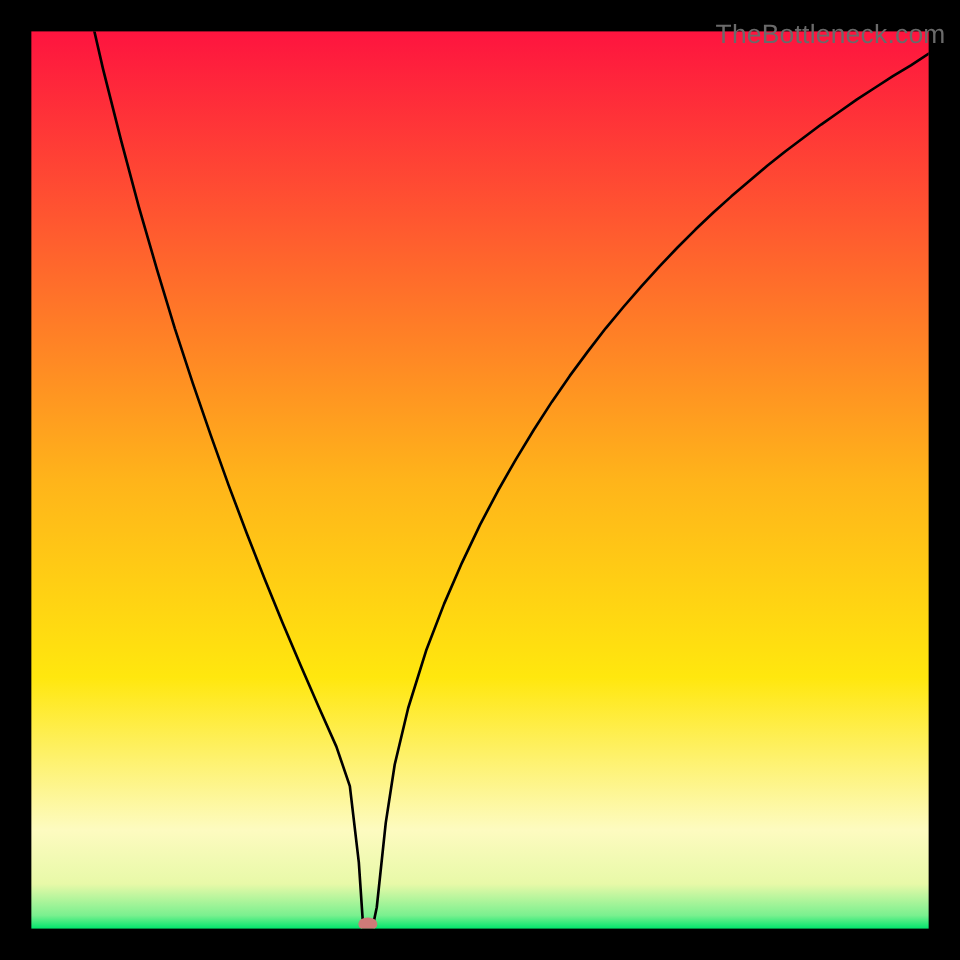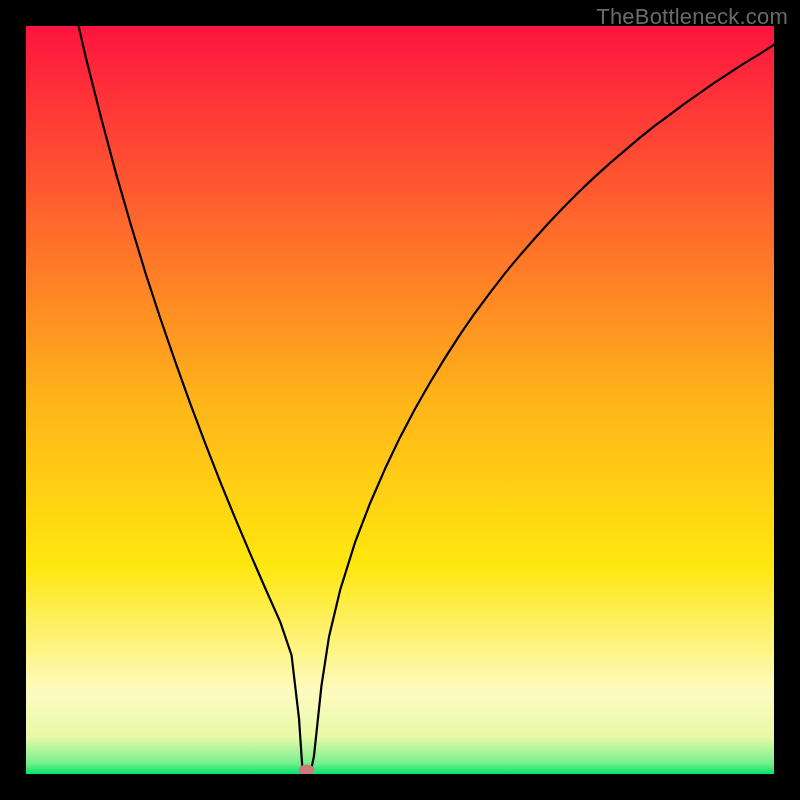--- a/index.html
+++ b/index.html
@@ -11,21 +11,21 @@
     overflow: hidden;
   }
   .frame {
     position: relative;
     width: 800px;
     height: 800px;
     background: #000;
   }
   .watermark {
     position: absolute;
-    top: 4px;
+    top: 16px;
     right: 12px;
     font-family: Arial, Helvetica, sans-serif;
     font-size: 22px;
     color: #6a6a6a;
     font-weight: 500;
     letter-spacing: 0.2px;
     z-index: 5;
   }
   .plot-wrap {
     position: absolute;

